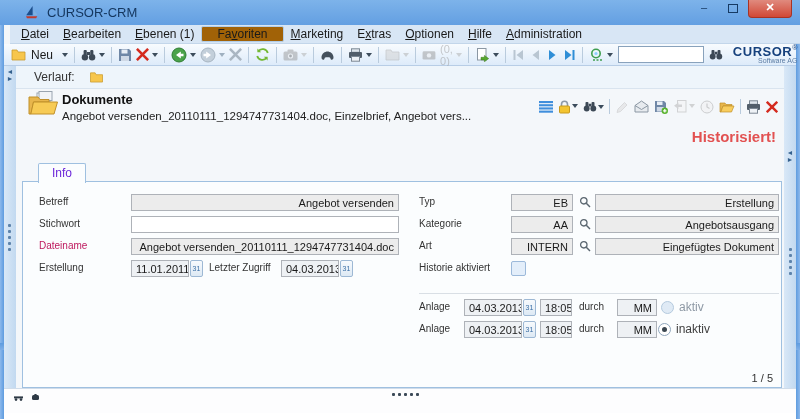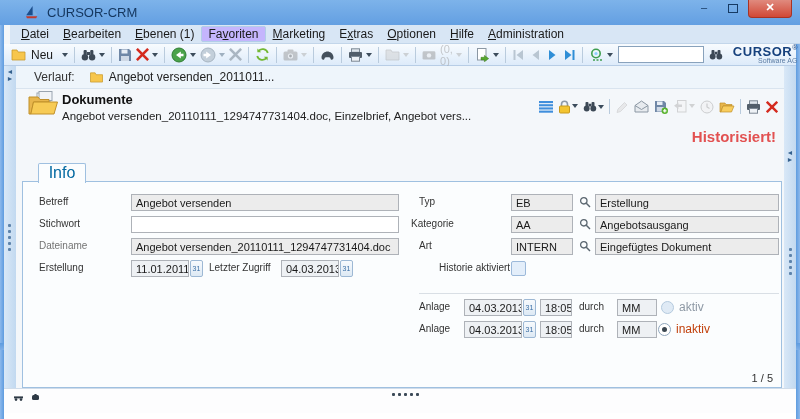--- a/index.html
+++ b/index.html
@@ -13,21 +13,21 @@
   .titlebar{left:0;top:0;width:800px;height:25px;background:linear-gradient(#7db3ea,#639fe2);display:flex;align-items:center;}
   .title-text{font-size:13px;color:#14365e;margin-left:8px;}
   .app-icon{margin-left:24px;width:15px;height:15px;}
   .winbtns{position:absolute;right:8px;top:0;display:flex;align-items:flex-start;gap:1px;}
   .wbtn{width:28px;height:17px;text-align:center;line-height:15px;font-size:11px;color:#163a63;cursor:default;}
   .wbtn.close{width:42px;background:linear-gradient(#e08a7e,#d14836);color:#fff;border-radius:0 0 4px 4px;border:1px solid #a83325;border-top:none;font-weight:bold;}
   .maxglyph{display:inline-block;width:8px;height:7px;border:1.5px solid #163a63;margin-top:4px;}
   
   .menubar{left:4px;top:25px;width:792px;height:19px;background:#d8e6f5;display:flex;align-items:center;padding-left:4px;border-bottom:1px solid #c3d6ea;box-sizing:border-box;margin-left:6px;}
   .mitem{padding:1px 7px;font-size:12px;color:#1a1a1a;white-space:nowrap;}
-  .mitem.active{background:#c4b5fd;border:1px solid #b2cde8;padding:0 6px;border-radius:2px;}
+  .mitem.active{background:#a16207;border:1px solid #b2cde8;padding:0 15px;border-radius:2px;}
   .mn{text-decoration:underline;}
   
   .toolbar{left:4px;top:44px;width:792px;height:22px;background:linear-gradient(#f8fbfe,#ddebfa);border-bottom:1px solid #b7cde6;display:flex;align-items:center;padding:0 5px;box-sizing:border-box;}
   .tbtn{display:flex;align-items:center;gap:2px;padding:1px 2px;border-radius:2px;}
   .tsep{width:1px;height:16px;background:#b9cbdd;margin:0 4px;flex:none;}
   .dd{width:0;height:0;border:3px solid transparent;border-top:4px solid #3c4c5c;margin-left:1px;margin-top:4px;}
   .dd.dis{border-top-color:#9fb0c0;}
   .dis-ic{filter:grayscale(1);opacity:.5;}
   .neu-label{font-size:12px;color:#1a1a1a;margin:0 6px 0 3px;}
   .coords{font-size:11px;color:#8c9aa8;margin-left:2px;}
@@ -47,36 +47,36 @@
   
   .contentbg{left:16px;top:66px;width:768px;height:322px;background:#f4f7fa;}
   .verlaufbar{left:16px;top:66px;width:768px;height:22px;background:#eef5fb;border-bottom:1px solid #d9e4ef;display:flex;align-items:center;}
   .verlauf-label{font-size:12px;color:#333;margin-left:18px;}
   .verlauf-chip{display:flex;align-items:center;gap:5px;margin-left:14px;font-size:12px;color:#222;}
   .hdr-title{left:62px;top:92px;font-size:13px;font-weight:bold;color:#111;}
   .hdr-sub{left:62px;top:110px;font-size:11.5px;color:#222;}
   .hdr-actions{position:absolute;right:22px;top:99px;display:flex;align-items:center;gap:5px;}
   .hdr-status{position:absolute;right:24px;top:128px;font-size:15px;font-weight:bold;color:#e25151;}
   
-  .tab{left:38px;top:163px;width:46px;height:19px;background:#fbfdfe;border:1px solid #9fc0e0;border-bottom:none;border-radius:2px 2px 0 0;font-size:16px;color:#0369a1;text-align:center;line-height:18px;z-index:3;}
+  .tab{left:38px;top:163px;width:46px;height:19px;background:#fbfdfe;border:1px solid #9fc0e0;border-bottom:none;border-radius:2px 2px 0 0;font-size:12px;color:#6d28d9;text-align:center;line-height:18px;z-index:3;}
   .panel{left:22px;top:181px;width:760px;height:207px;background:#fbfdfe;border:1px solid #9fc0e0;box-sizing:border-box;z-index:2;}
   .lbl{position:absolute;font-size:10px;color:#333;white-space:nowrap;}
-  .lbl.link{color:#737373;}
-  .fld{position:absolute;height:17px;background:#ececec;border:1px solid #aeb2b8;font-size:11px;color:#1a1a1a;padding:2px 4px 0;box-sizing:border-box;white-space:nowrap;overflow:hidden;}
+  .lbl.link{color:#be185d;}
+  .fld{position:absolute;height:17px;background:#ececec;border:1px solid #aeb2b8;font-size:11px;color:#1a1a1a;padding:2px 4px 0;box-sizing:border-box;white-space:nowrap;overflow:hidden;text-align:right;}
   .fld.edit{background:#fff;}
   .fld.lite{background:#eef1f4;}
   .cal{position:absolute;width:13px;height:17px;background:linear-gradient(#f7fafd,#dde9f4);border:1px solid #9db8d4;border-radius:2px;font-size:7px;color:#3a6ea5;text-align:center;line-height:15px;box-sizing:border-box;}
   .lookup{position:absolute;width:13px;height:13px;}
   .chk{position:absolute;width:13px;height:13px;background:#e3eefa;border:1px solid #9cb9da;border-radius:2px;}
   .rb{position:absolute;display:flex;align-items:center;gap:5px;font-size:12px;color:#8e99a5;}
   .rb .circ{width:11px;height:11px;border-radius:50%;background:#fff;border:1px solid #8fa6bc;position:relative;}
   .rb.disb .circ{background:#dfeaf5;border-color:#b4cade;}
   .rb .dot{display:none;position:absolute;left:3px;top:3px;width:5px;height:5px;border-radius:50%;background:#3a4650;}
   .rb.sel .dot{display:block;}
-  .rb.sel{color:#c2410c;}
+  .rb.sel{color:#404040;}
   .divider{position:absolute;height:1px;background:#d9dfe5;}
   .pager{position:absolute;right:8px;bottom:3px;font-size:11px;color:#333;}
   
   .bottombar{left:4px;top:388px;width:792px;height:24px;background:#fdfdfe;border-top:1px solid #cfdcea;}
   .split-dots{position:absolute;left:388px;top:4px;display:flex;gap:3px;}
   .split-dots i{width:3px;height:3px;background:#3c4a58;border-radius:1px;}
   .bstatus{position:absolute;left:10px;top:5px;display:flex;gap:8px;align-items:center;}
   svg{display:block;}
 </style>
 </head>
@@ -361,21 +361,20 @@
   <div class="abs contentbg"></div>
 
   <div class="abs verlaufbar">
     <span class="verlauf-label">Verlauf:</span>
     <span class="verlauf-chip">
       <span>
           <svg width="15" height="12" viewBox="0 0 15 13">
             <path d="M1 2h5l1 2h7v8H1z" fill="#f7c64c" stroke="#c99a2c" stroke-width=".8"></path>
           </svg>
         </span>
-      <span>Angebot versenden_2011011...</span>
     </span>
   </div>
 
   <div class="abs" style="left:28px;top:91px;">
     <svg width="30" height="25" viewBox="0 0 30 25">
         <rect x="9" y="2" width="13" height="9" fill="#fff" stroke="#9aa5b0"></rect>
         <rect x="11" y=".5" width="13" height="9" fill="#f1f4f7" stroke="#9aa5b0"></rect>
         <path d="M1 6h9l2 2.5h9V11H5.5L3 23H1z" fill="#e8b64c" stroke="#c0902a"></path>
         <path d="M5.5 11h24L26 23H2.8z" fill="#f7cb55" stroke="#c0902a"></path>
       </svg>
@@ -492,41 +491,41 @@
     <div class="lbl" style="left:396px;top:14px;">Typ</div>
     <div class="fld" style="left:488px;top:12px;width:62px;">EB</div>
     <div class="lookup" style="left:556px;top:14px;">
         <svg width="12" height="12" viewBox="0 0 12 12">
           <circle cx="4.8" cy="4.8" r="3.2" fill="none" stroke="#5b6770" stroke-width="1.3"></circle>
           <path d="M7.3 7.3 11 11" stroke="#5b6770" stroke-width="1.5"></path>
         </svg>
       </div>
     <div class="fld" style="left:572px;top:12px;width:184px;">Erstellung</div>
 
-    <div class="lbl" style="left:388px;top:36px;">Kategorie</div>
+    <div class="lbl" style="left:396px;top:36px;">Kategorie</div>
     <div class="fld" style="left:488px;top:34px;width:62px;">AA</div>
     <div class="lookup" style="left:556px;top:36px;">
         <svg width="12" height="12" viewBox="0 0 12 12">
           <circle cx="4.8" cy="4.8" r="3.2" fill="none" stroke="#5b6770" stroke-width="1.3"></circle>
           <path d="M7.3 7.3 11 11" stroke="#5b6770" stroke-width="1.5"></path>
         </svg>
       </div>
     <div class="fld" style="left:572px;top:34px;width:184px;">Angebotsausgang</div>
 
     <div class="lbl" style="left:396px;top:58px;">Art</div>
     <div class="fld" style="left:488px;top:56px;width:62px;">INTERN</div>
     <div class="lookup" style="left:556px;top:58px;">
         <svg width="12" height="12" viewBox="0 0 12 12">
           <circle cx="4.8" cy="4.8" r="3.2" fill="none" stroke="#5b6770" stroke-width="1.3"></circle>
           <path d="M7.3 7.3 11 11" stroke="#5b6770" stroke-width="1.5"></path>
         </svg>
       </div>
     <div class="fld" style="left:572px;top:56px;width:184px;">Eingefügtes Dokument</div>
 
-    <div class="lbl" style="left:416px;top:80px;">Historie aktiviert</div>
+    <div class="lbl" style="left:396px;top:80px;">Historie aktiviert</div>
     <div class="chk" style="left:488px;top:79px;"></div>
 
     <div class="divider" style="left:396px;top:111px;width:360px;"></div>
 
     <div class="lbl" style="left:396px;top:119px;">Anlage</div>
     <div class="fld lite" style="left:441px;top:117px;width:58px;">04.03.2013</div>
     <div class="cal" style="left:500px;top:117px;">31</div>
     <div class="fld lite" style="left:517px;top:117px;width:32px;">18:05</div>
     <div class="lbl" style="left:556px;top:119px;">durch</div>
     <div class="fld lite" style="left:594px;top:117px;width:40px;">MM</div>

